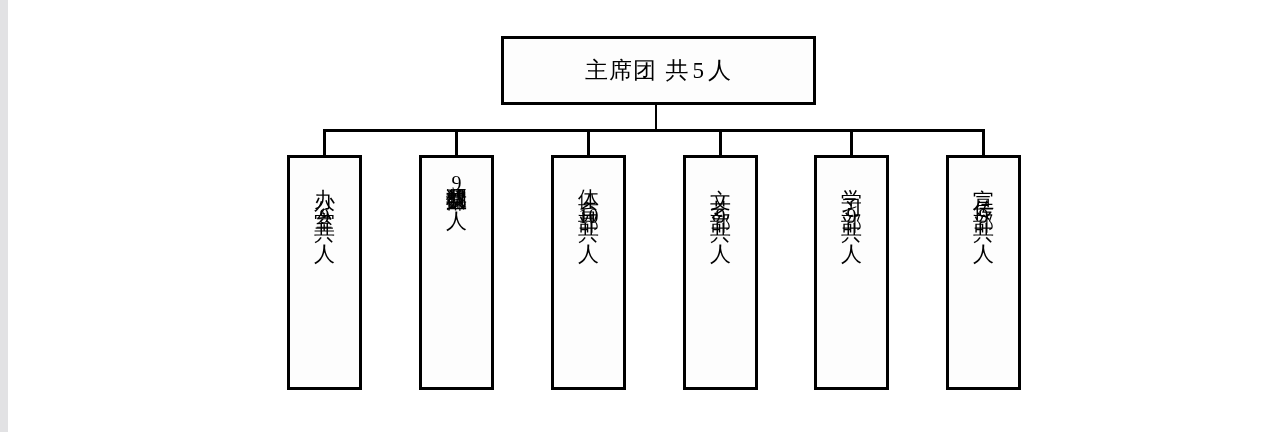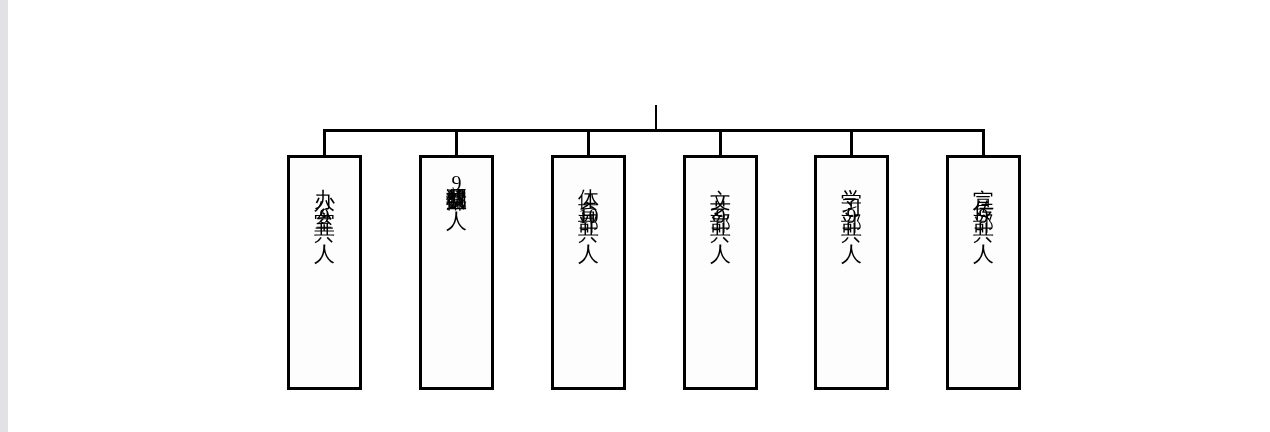--- a/index.html
+++ b/index.html
@@ -127,20 +127,25 @@
     margin: 1px 0;
   }
 </style>
 </head>
 <body>
 
 <div class="page-gutter"></div>
 
 <div class="canvas">
 
+  <div class="root-box">
+    <div class="root-label">
+      <span>主席团</span><span>&nbsp;</span><span>共</span><span class="num">5</span><span>人</span>
+    </div>
+  </div>
 
   <div class="conn conn-v-root"></div>
   <div class="conn conn-bus"></div>
 
   <div class="conn conn-drop" style="left:323px;"></div>
   <div class="conn conn-drop" style="left:455px;"></div>
   <div class="conn conn-drop" style="left:587px;"></div>
   <div class="conn conn-drop" style="left:719px;"></div>
   <div class="conn conn-drop" style="left:850px;"></div>
   <div class="conn conn-drop" style="left:982px;"></div>

